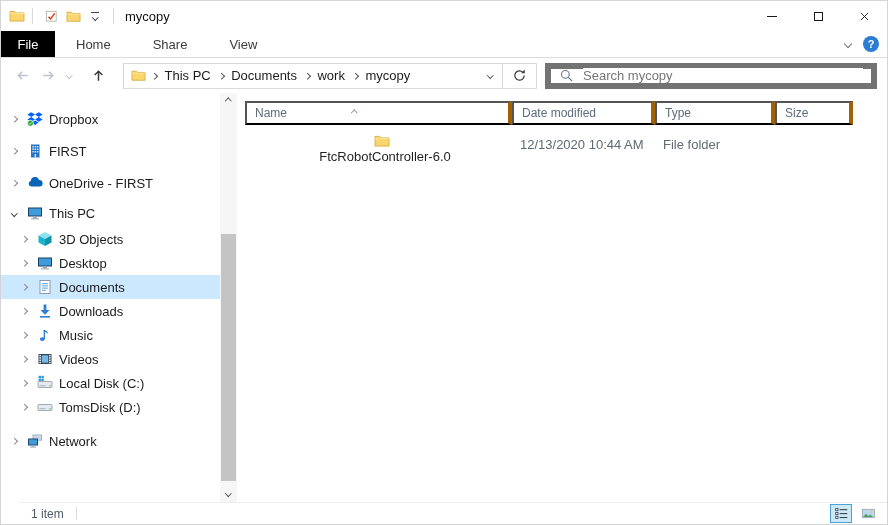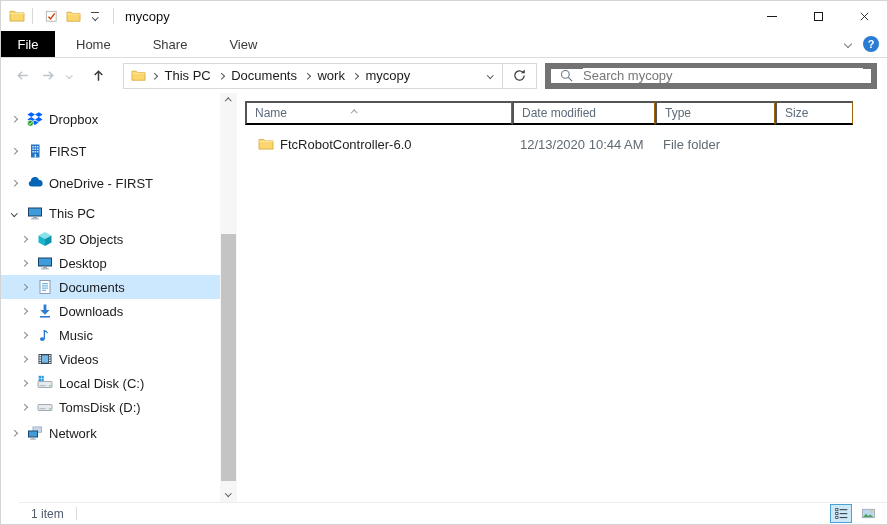--- a/index.html
+++ b/index.html
@@ -67,45 +67,45 @@
 
   
   .main { position:absolute; top:92px; bottom:22px; left:0; right:0; display:flex; }
   .sidebar { width:236px; position:relative; flex:none; }
   .tree { position:absolute; left:0; right:17px; top:0; bottom:0; padding-top:10px; }
   .node { display:flex; align-items:center; font-size:13px; color:#1b1b1b; border:none;
           background:transparent; width:100%; text-align:left; }
   .node.sp   { height:32px; padding-left:8px; }
   .node.root { height:28px; padding-left:8px; }
   .node.child{ height:24px; padding-left:18px; }
-  .node.gap  { margin-top:0; }
+  .node.gap  { margin-top:8px; }
   .node.selected { background:#cce8ff; }
   .exp { width:10px; display:flex; align-items:center; justify-content:center; color:#8a8a8a; }
   .exp.open { color:#3b3b3b; }
   .tico { width:16px; height:16px; margin-left:8px; flex:none; }
   .nlabel { margin-left:6px; white-space:nowrap; }
 
   .vscroll { position:absolute; right:0; top:0; bottom:0; width:17px; background:#f6f6f7; }
   .sb-btn { position:absolute; left:0; width:17px; height:17px; border:none; background:#f6f6f7;
             color:#5a5a5a; display:flex; align-items:center; justify-content:center; }
   .sb-up { top:0; } .sb-down { bottom:0; }
   .sb-thumb { position:absolute; left:1px; right:1px; top:141px; height:247px; background:#c4c4c4; }
 
   
   .filespane { flex:1; position:relative; padding:8px 0 0 8px; }
   .cols { display:flex; }
   .c-name { width:267px; } .c-date { width:143px; } .c-type { width:120px; } .c-size { width:78px; }
   .hdr { height:24px; }
-  .hdr .hcell { font-size:12px; color:#5d6b7b; border-right:1px solid #a16207; display:flex;
+  .hdr .hcell { font-size:12px; color:#5d6b7b; border-right:4px solid #a16207; display:flex;
                 align-items:flex-end; padding:0 0 3px 8px; position:relative; background:transparent; }
   .sortmark { position:absolute; left:105px; top:1px; color:#8a97a5; }
   .filerow { margin-top:8px; height:22px; display:flex; align-items:center; border:none;
              background:transparent; width:845px; text-align:left; }
   .filerow .cell { font-size:13px; display:flex; align-items:center; height:22px; }
-  .filerow .c-name { padding-left:13px; color:#1f1f1f; }
+  .filerow .c-name { padding-left:13px; color:#1f1f1f;flex-direction:column; }
   .filerow .c-date, .filerow .c-type, .filerow .c-size { padding-left:8px; color:#606a72; }
   .rowico { width:16px; height:16px; margin-right:6px; flex:none; }
 
   
   .statusbar { position:absolute; left:18px; right:0; bottom:0; height:22px; border-top:1px solid #ededed;
                display:flex; align-items:center; padding:0 8px 0 12px; }
   .sb-count { font-size:12px; color:#4e5b6c; }
   .sb-sep { width:1px; height:13px; background:#dcdcdc; margin-left:12px; }
   .view-toggles { margin-left:auto; display:flex; align-items:center; gap:5px; }
   .vt { width:22px; height:19px; border:1px solid transparent; background:transparent;

